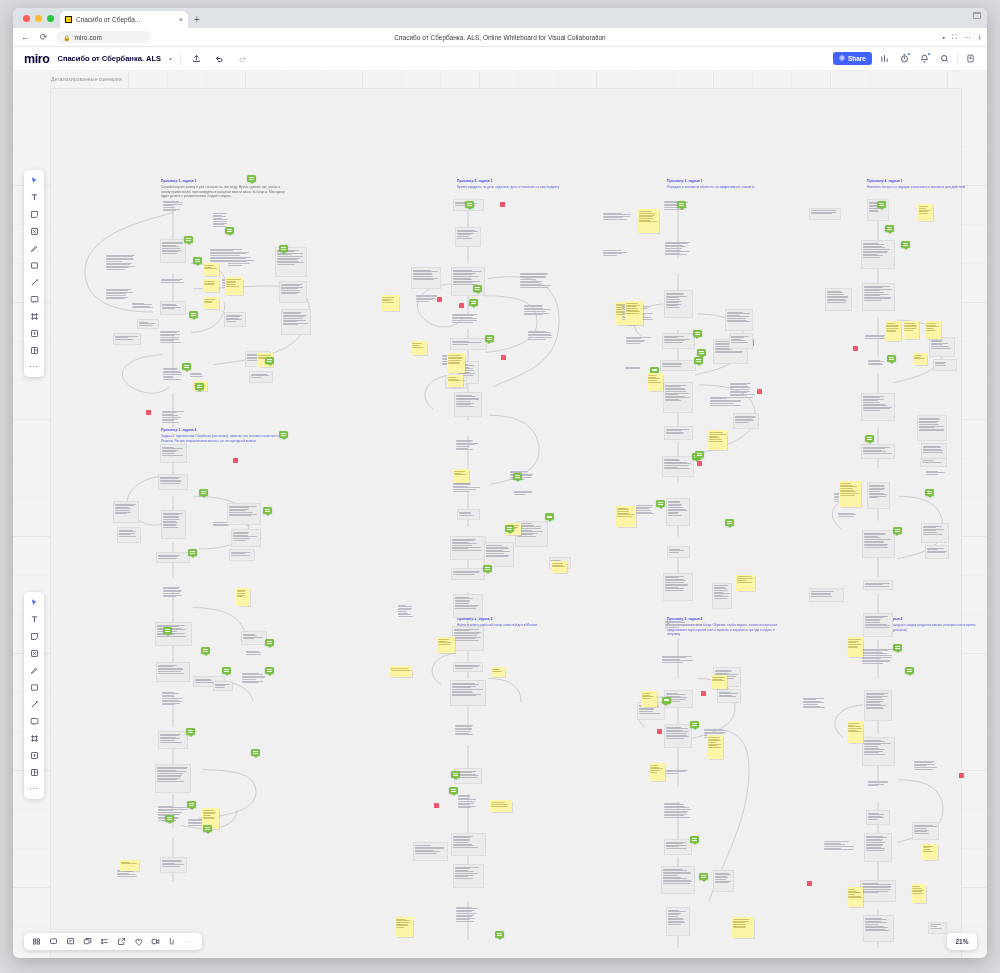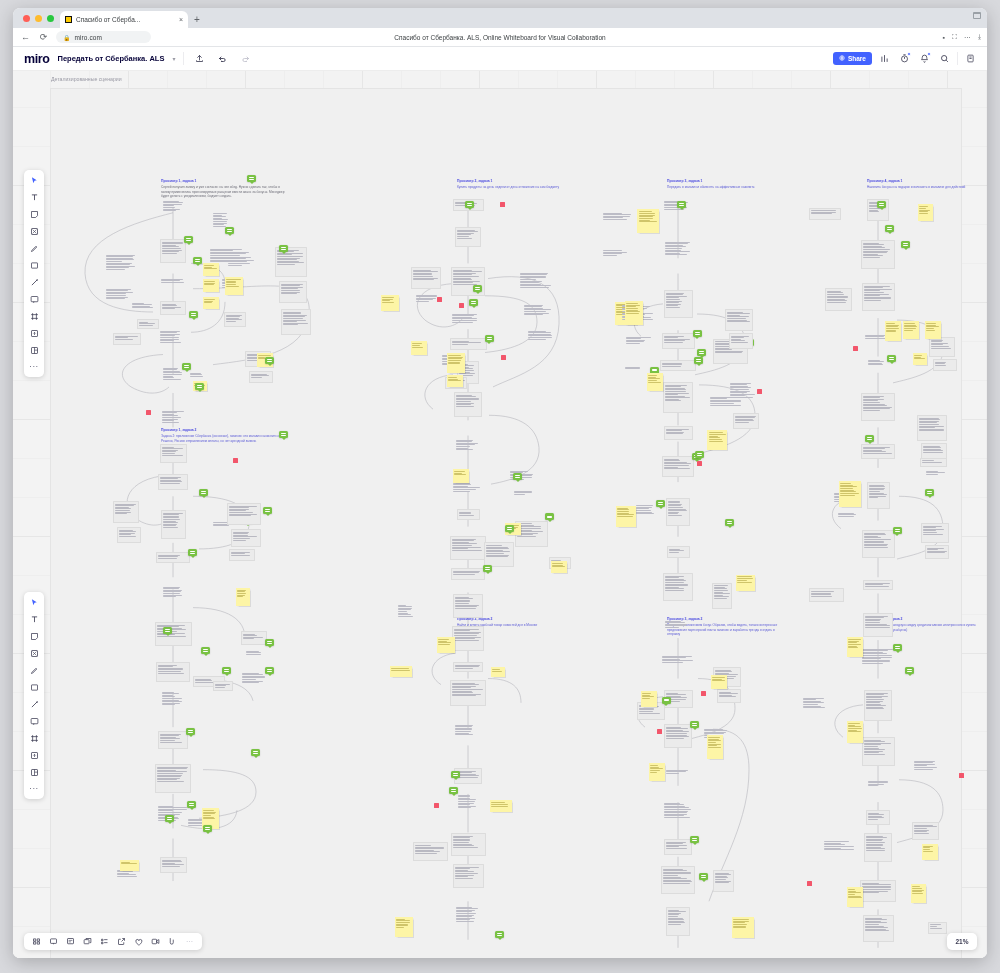--- a/index.html
+++ b/index.html
@@ -281,21 +281,21 @@
         <span class="ic">⛶</span>
         <span class="ic">···</span>
         <span class="ic">⤓</span>
       </div>
     </div>
 
     <div id="miro-app">
 
       <div id="miro-header">
         <div id="miro-logo">miro</div>
-        <div class="board-title">Передать от Сбербанка. ALS</div>
+        <div class="board-title">Спасибо от Сбербанка. ALS</div>
         <div class="hdr-dot">▾</div>
         <div class="hdr-sep"></div>
         <div class="hdr-icon">
           <svg width="9" height="9" viewBox="0 0 24 24" fill="none" stroke="currentColor" stroke-width="2.2" stroke-linecap="round" stroke-linejoin="round">
             <path d="M12 16V4M7 9l5-5 5 5M4 18v2h16v-2"></path>
           </svg>
         </div>
         <div class="hdr-icon">
           <svg width="9" height="9" viewBox="0 0 24 24" fill="none" stroke="currentColor" stroke-width="2.4" stroke-linecap="round" stroke-linejoin="round">
             <path d="M4 12h11a4 4 0 010 8H9M4 12l4-4M4 12l4 4"></path>

